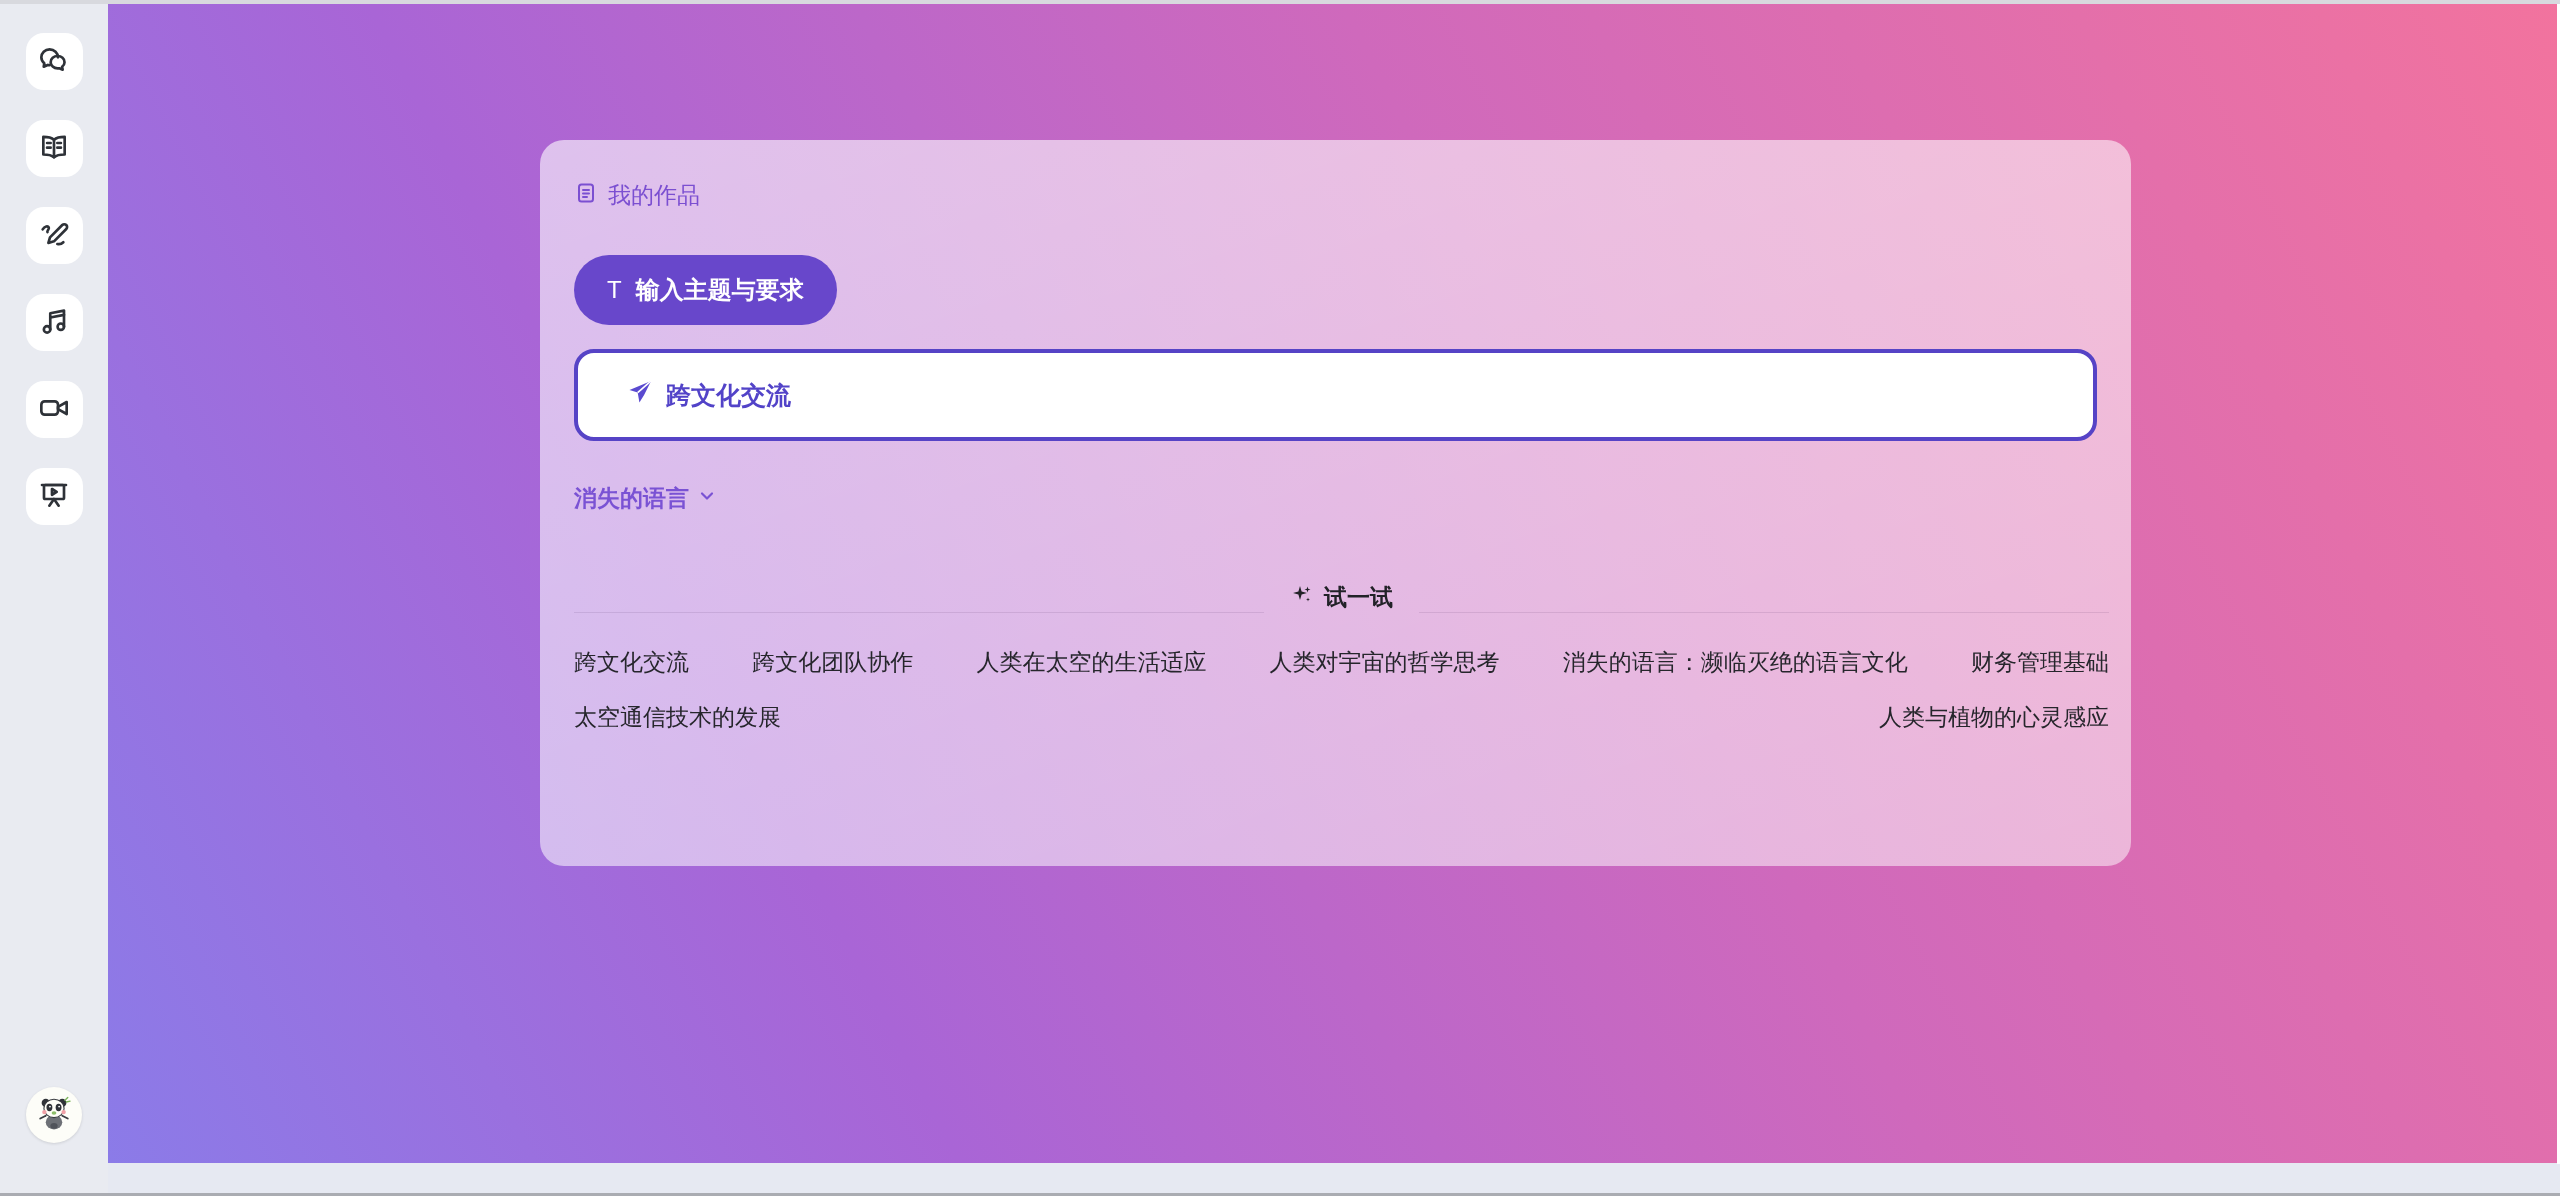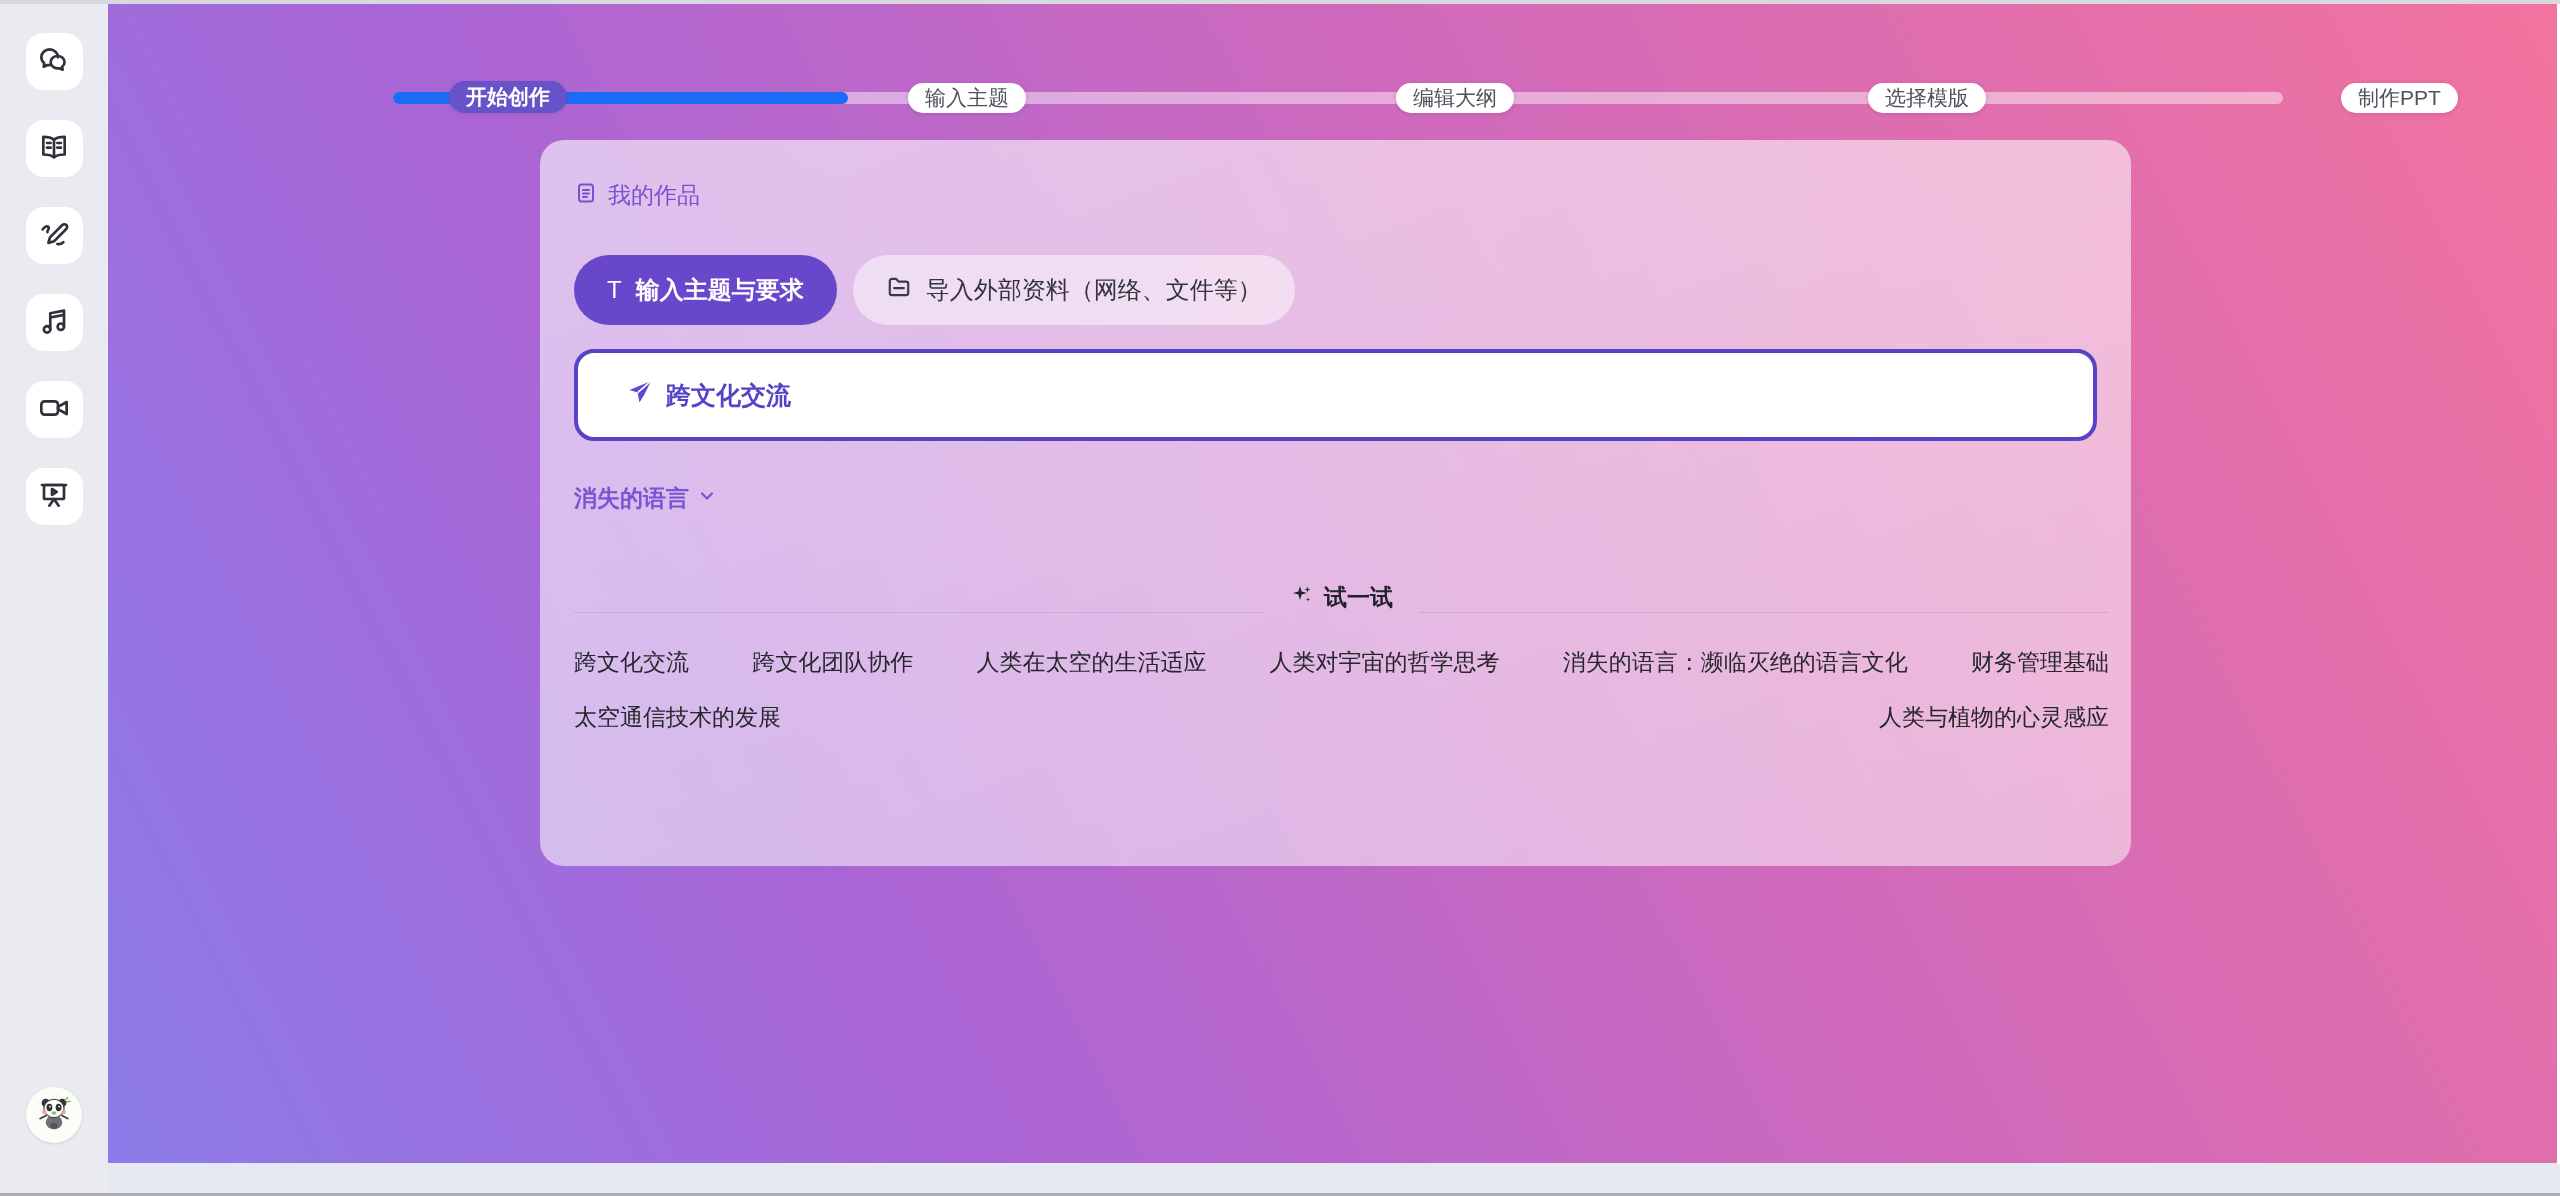--- a/index.html
+++ b/index.html
@@ -211,65 +211,37 @@
           <path d="M36 10 l3 -3 M37.5 12 l4 -1" stroke="#7ab35a" stroke-width="1.5" stroke-linecap="round"></path>
           <ellipse cx="24" cy="38" rx="4" ry="3.2" fill="#50535a"></ellipse>
         </svg>
       </span>
     </div>
   </div>
 </div>
 
 <div class="workspace">
 
-  <div class="stepper">
-    <div class="step-track"></div>
-    <div class="step-track-done"></div>
-    <div class="step-pill active sp-0">
-      <span>开始创作</span>
-    </div>
-    <div class="step-pill sp-1">
-      <span>输入主题</span>
-    </div>
-    <div class="step-pill sp-2">
-      <span>编辑大纲</span>
-    </div>
-    <div class="step-pill sp-3">
-      <span>选择模版</span>
-    </div>
-    <div class="step-pill sp-4">
-      <span>制作PPT</span>
-    </div>
-  </div>
 
   <div class="card">
 
     <div class="my-works">
       <span>
         <svg viewBox="0 0 24 24" width="24" height="24" fill="none" stroke="#7b4fd1" stroke-width="2" stroke-linecap="round" stroke-linejoin="round">
           <rect x="5" y="3.5" width="14" height="17" rx="2.5"></rect>
           <path d="M9 9h6M9 12.5h6M9 16h4"></path>
         </svg>
       </span>
       <span>我的作品</span>
     </div>
 
     <div class="tabs">
       <div class="tab active">
         <span class="t-icon">T</span>
         <span>输入主题与要求</span>
-      </div>
-      <div class="tab inactive">
-        <span>
-          <svg viewBox="0 0 24 24" width="26" height="26" fill="none" stroke="#3a3b42" stroke-width="2" stroke-linecap="round" stroke-linejoin="round">
-            <path d="M3.5 6.5a2 2 0 0 1 2-2h4l2 2.5h7a2 2 0 0 1 2 2v8.5a2 2 0 0 1-2 2h-13a2 2 0 0 1-2-2z"></path>
-            <path d="M7.5 13h9"></path>
-          </svg>
-        </span>
-        <span>导入外部资料（网络、文件等）</span>
       </div>
     </div>
 
     <div class="topic-box">
       <div class="generate-btn">
         <span>
           <svg viewBox="0 0 24 24" width="28" height="28" fill="#5a4ad0">
             <path d="M21.5 2.5 3 10.2l7 2.3 1.5 8.5 4-6.5 6-12z"></path>
             <path d="M21.5 2.5 10 12.5" stroke="#ffffff" stroke-width="1.4" fill="none"></path>
           </svg>

